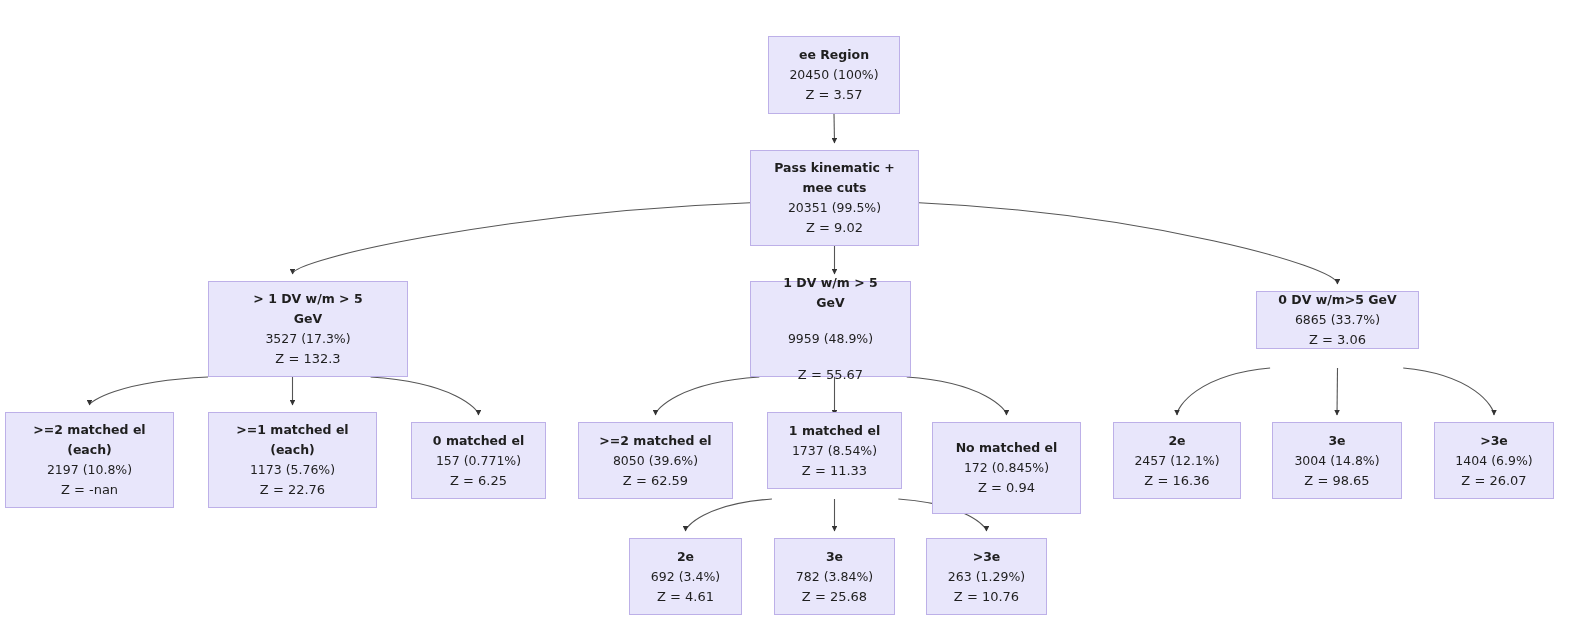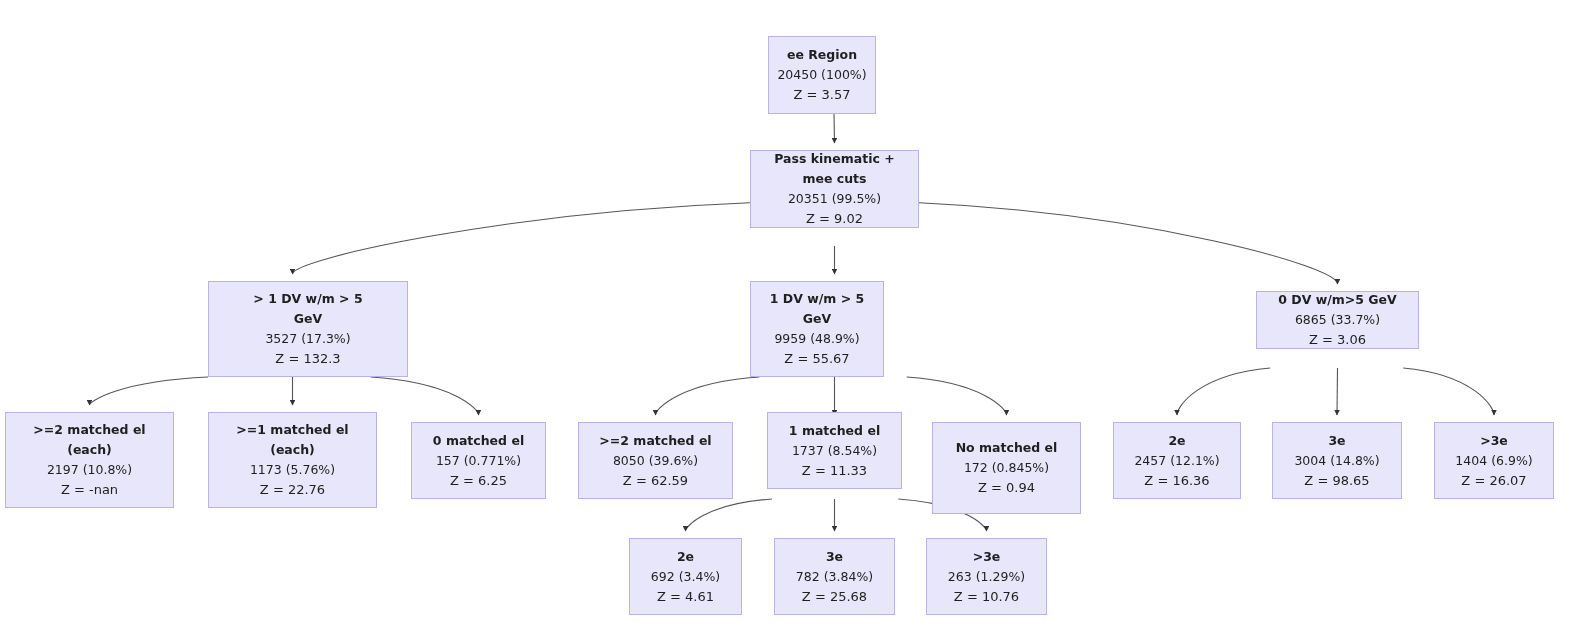--- a/index.html
+++ b/index.html
@@ -87,38 +87,38 @@
         <path d="M 906.74 377 C 984.14 382.4, 1006.5 409.4, 1006.5 415" fill="none" stroke="#555555" stroke-width="1.1" marker-end="url(#arrow)"></path>
         <path d="M 1270.09 368 C 1197.865 374.48, 1177 406.88, 1177 415" fill="none" stroke="#555555" stroke-width="1.1" marker-end="url(#arrow)"></path>
         <path d="M 1337.5 368 L 1337 415" fill="none" stroke="#555555" stroke-width="1.1" marker-end="url(#arrow)"></path>
         <path d="M 1403.23 368 C 1473.655 374.48, 1494 406.88, 1494 415" fill="none" stroke="#555555" stroke-width="1.1" marker-end="url(#arrow)"></path>
         <path d="M 771.92 499 C 704.87 503.68, 685.5 527.08, 685.5 531" fill="none" stroke="#555555" stroke-width="1.1" marker-end="url(#arrow)"></path>
         <path d="M 834.5 499 L 834.5 531" fill="none" stroke="#555555" stroke-width="1.1" marker-end="url(#arrow)"></path>
         <path d="M 898.34 499 C 966.74 503.68, 986.5 527.08, 986.5 531" fill="none" stroke="#555555" stroke-width="1.1" marker-end="url(#arrow)"></path>
       </g>
   </svg>
   <div id="node-layer">
-      <div class="node" style="left: 768px; top: 36px; width: 108px; height: 78px;">
+      <div class="node" style="left: 768px; top: 36px; width: 132px; height: 78px;">
         <div class="nlabel">ee Region</div>
         <div class="ncount">20450 (100%)</div>
         <div class="nz">Z = 3.57</div>
       </div>
-      <div class="node" style="left: 750px; top: 150px; width: 169px; height: 78px;">
+      <div class="node" style="left: 750px; top: 150px; width: 169px; height: 96px;">
         <div class="nlabel">Pass kinematic +
 mee cuts</div>
         <div class="ncount">20351 (99.5%)</div>
         <div class="nz">Z = 9.02</div>
       </div>
       <div class="node" style="left: 208px; top: 281px; width: 200px; height: 96px;">
         <div class="nlabel">&gt; 1 DV w/m &gt; 5
 GeV</div>
         <div class="ncount">3527 (17.3%)</div>
         <div class="nz">Z = 132.3</div>
       </div>
-      <div class="node" style="left: 750px; top: 281px; width: 134px; height: 96px;">
+      <div class="node" style="left: 750px; top: 281px; width: 161px; height: 96px; gap: 16px;">
         <div class="nlabel">1 DV w/m &gt; 5
 GeV</div>
         <div class="ncount">9959 (48.9%)</div>
         <div class="nz">Z = 55.67</div>
       </div>
       <div class="node" style="left: 1256px; top: 291px; width: 163px; height: 58px;">
         <div class="nlabel">0 DV w/m&gt;5 GeV</div>
         <div class="ncount">6865 (33.7%)</div>
         <div class="nz">Z = 3.06</div>
       </div>

